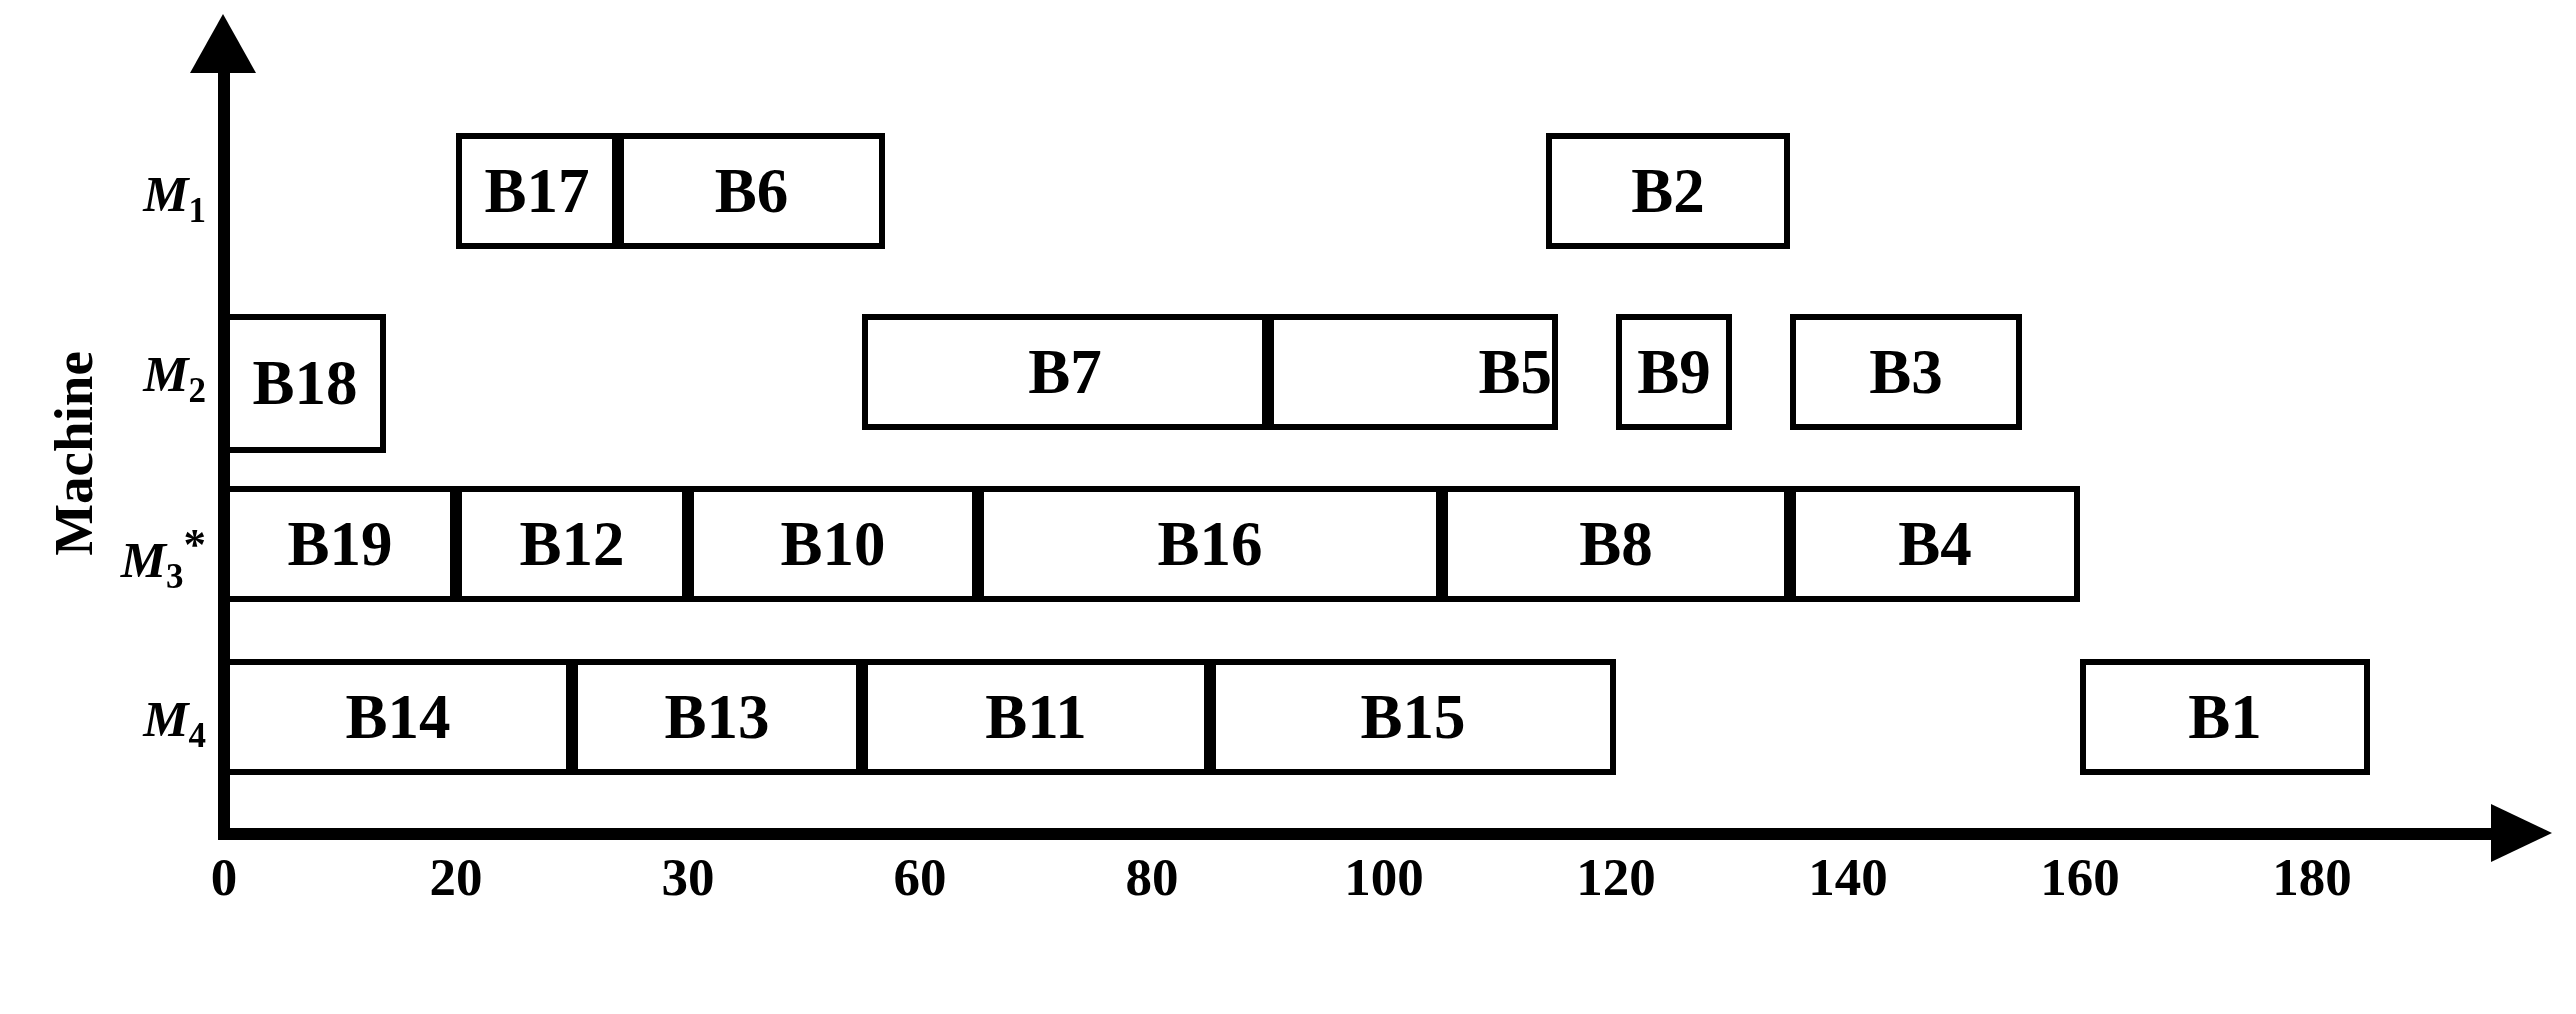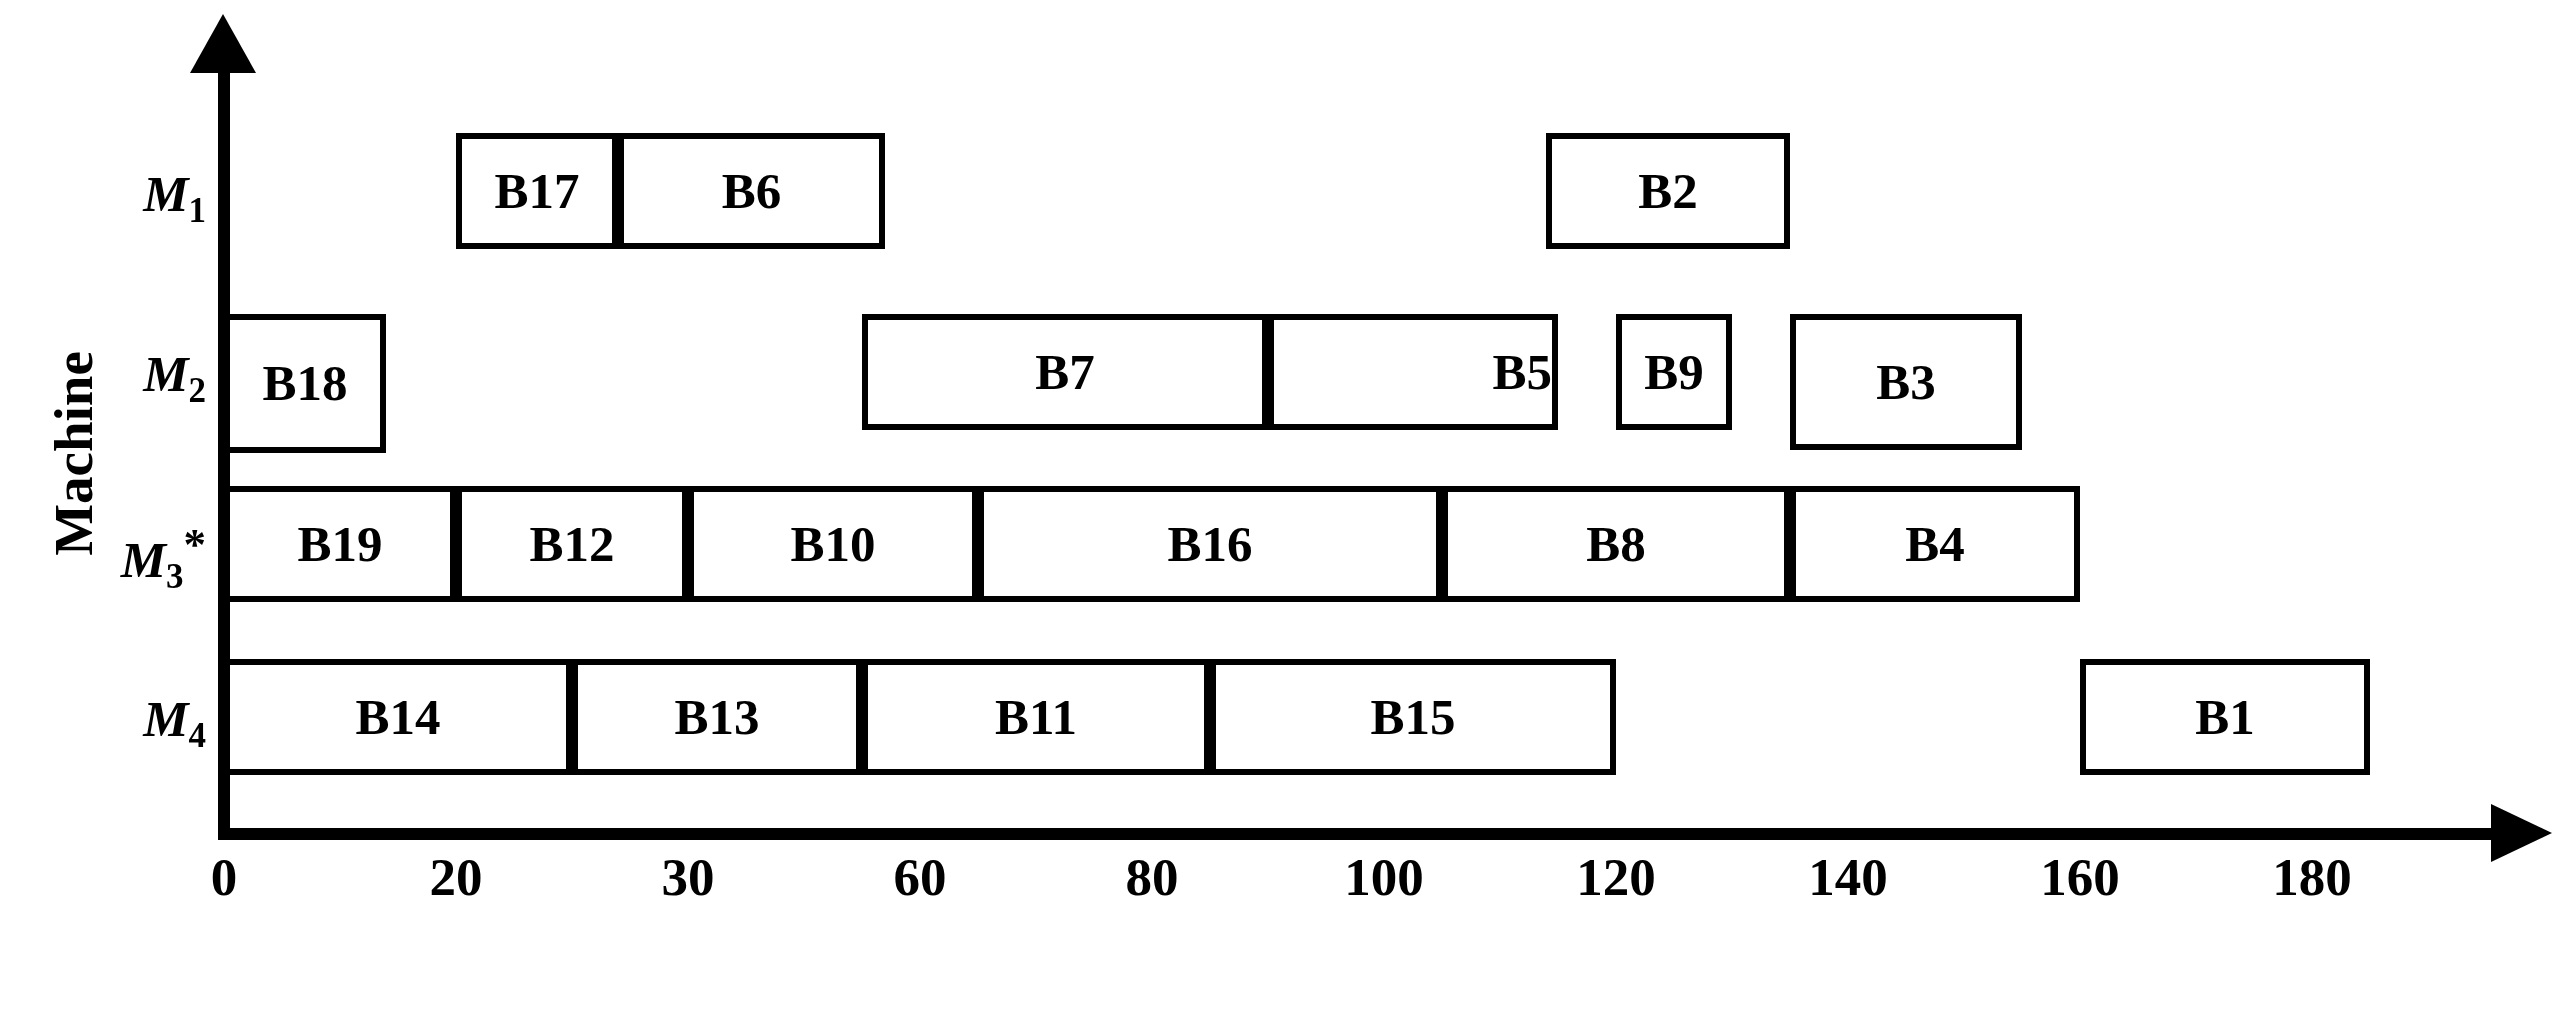--- a/index.html
+++ b/index.html
@@ -116,21 +116,21 @@
 
   
   .bar {
     position: absolute;
     box-sizing: border-box;
     border: 6.9px solid #000;
     background: #ffffff;
     display: flex;
     align-items: center;
     justify-content: center;
-    font-size: 51px;
+    font-size: 63px;
     font-weight: bold;
     line-height: 1;
   }
 </style>
 </head>
 <body>
 
 <div id="chart-root">
 
   <div class="y-axis-arrow"></div>
@@ -173,21 +173,21 @@
       </div>
       <div class="bar" style="left: 862px; width: 406px; top: 314px; height: 116px;">
         <span>B7</span>
       </div>
       <div class="bar" style="left: 1268px; width: 290px; top: 314px; height: 116px; justify-content: flex-end;">
         <span>B5</span>
       </div>
       <div class="bar" style="left: 1616px; width: 116px; top: 314px; height: 116px; justify-content: center;">
         <span>B9</span>
       </div>
-      <div class="bar" style="left: 1790px; width: 232px; top: 314px; height: 136px;">
+      <div class="bar" style="left: 1790px; width: 232px; top: 314px; height: 116px;">
         <span>B3</span>
       </div>
       <div class="bar" style="left: 224px; width: 232px; top: 486px; height: 116px;">
         <span>B19</span>
       </div>
       <div class="bar" style="left: 456px; width: 232px; top: 486px; height: 116px;">
         <span>B12</span>
       </div>
       <div class="bar" style="left: 688px; width: 290px; top: 486px; height: 116px;">
         <span>B10</span>

